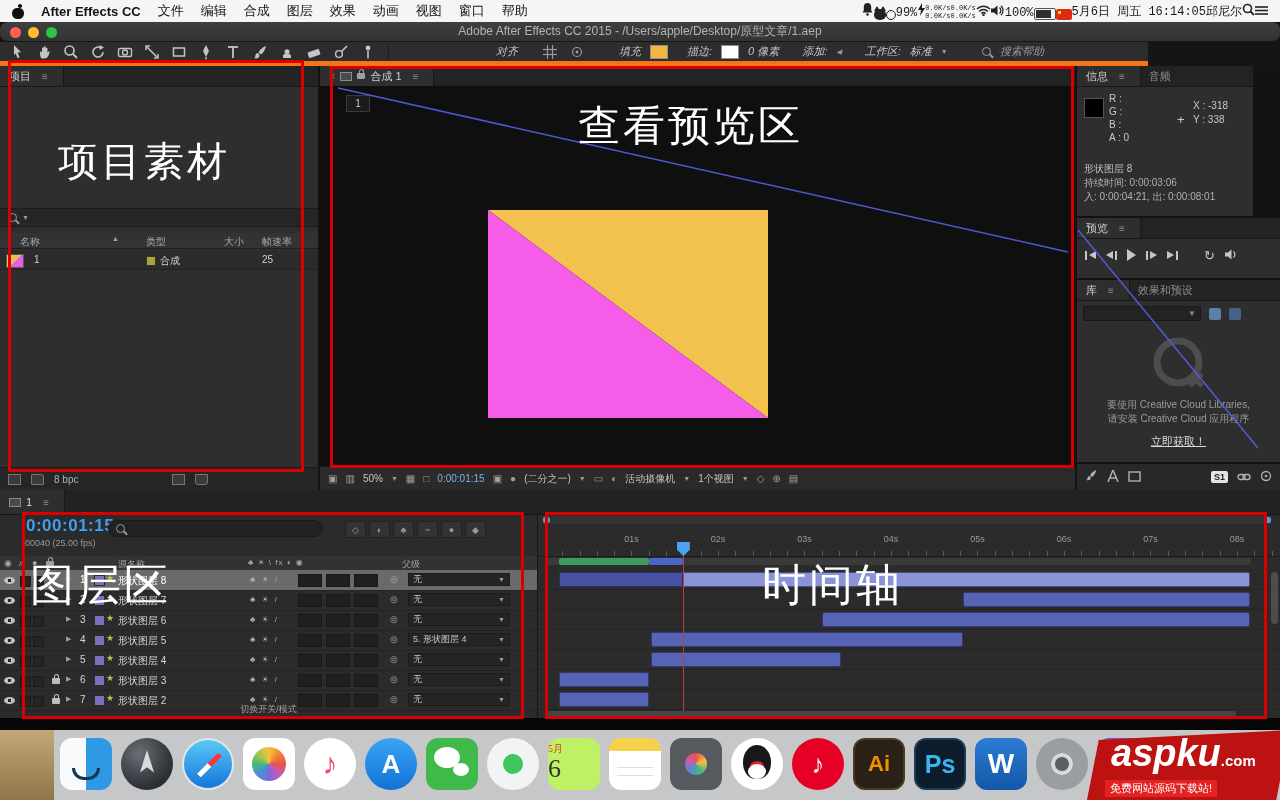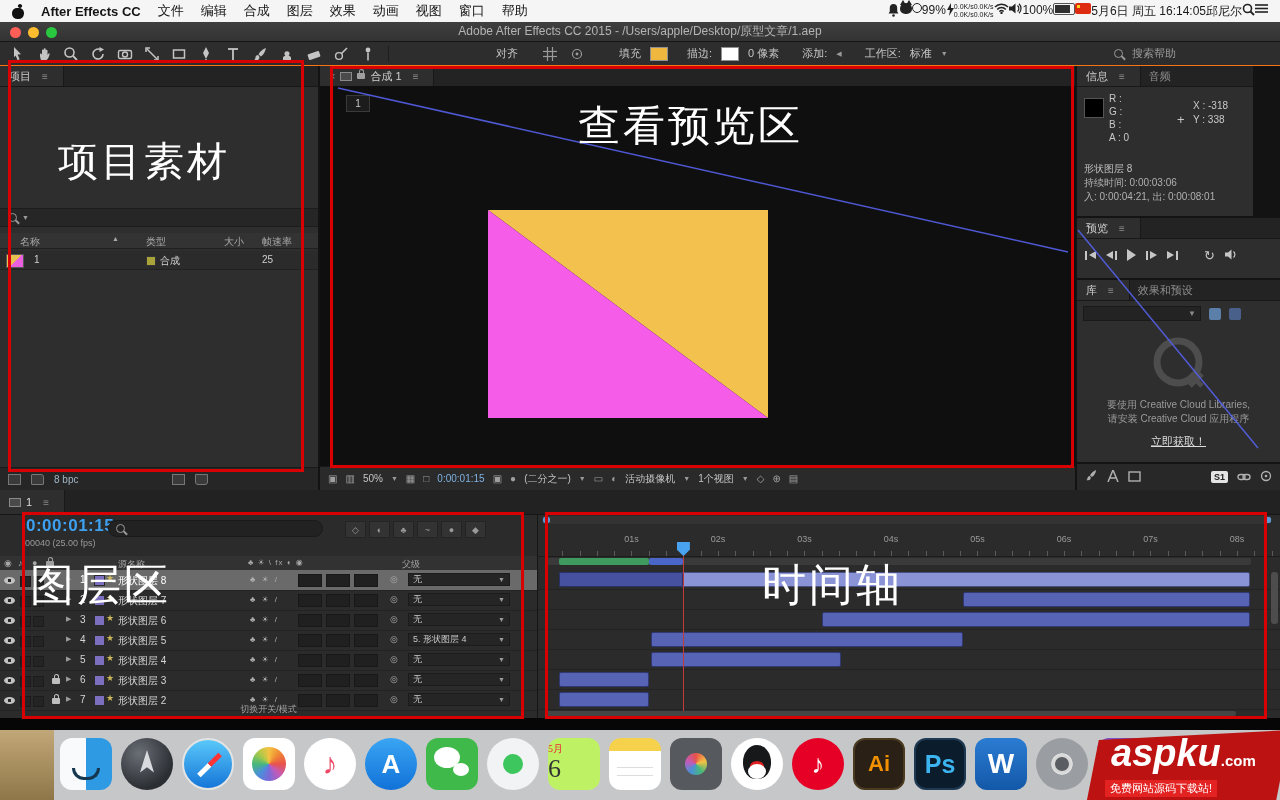--- a/index.html
+++ b/index.html
@@ -10,43 +10,43 @@
   
   .menubar{position:absolute;left:0;top:0;width:1280px;height:22px;background:#f5f5f6;
            display:flex;align-items:center;gap:17px;padding:0 12px;box-sizing:border-box;
            font-size:13px;color:#141414;z-index:20;}
   .apple{width:12px;height:15px;position:relative;display:inline-block;}
   .apple:before{content:"";position:absolute;bottom:0;left:0;width:12px;height:11px;background:#111;
                 border-radius:5px 5px 5.5px 5.5px;}
   .apple:after{content:"";position:absolute;top:0;left:5.5px;width:4px;height:4px;background:#111;
                border-radius:60% 40% 60% 40%;transform:rotate(40deg);}
   .mb-app{font-weight:bold;}
-  .mb-right{margin-left:auto;display:flex;align-items:flex-start;font-size:12px;color:#1a1a1a;}
+  .mb-right{margin-left:auto;display:flex;align-items:flex-end;font-size:12px;color:#1a1a1a;font-family:Liberation Mono, monospace;}
   .net{display:flex;flex-direction:column;font-size:7px;line-height:8px;text-align:right;color:#222;}
   .cat{width:12px;height:11px;background:#222;border-radius:50% 50% 45% 45%;position:relative;display:inline-block;}
   .cat:before,.cat:after{content:"";position:absolute;top:-3px;border-left:3px solid transparent;
         border-right:3px solid transparent;border-bottom:5px solid #222;}
   .cat:before{left:0;} .cat:after{right:0;}
   .reccirc{width:10px;height:10px;border:1.5px solid #222;border-radius:50%;display:inline-block;box-sizing:border-box;}
   .flagcn{width:16px;height:11px;background:#de2b10;border-radius:2px;position:relative;display:inline-block;}
   .flagcn:after{content:"";position:absolute;left:2px;top:2px;width:3px;height:3px;background:#f7d31e;}
   .batt{width:20px;height:10px;border:1px solid #555;border-radius:2px;position:relative;display:inline-block;}
   .batt:before{content:"";position:absolute;left:1px;top:1px;bottom:1px;width:15px;background:#2f2f2f;}
   .batt:after{content:"";position:absolute;right:-3px;top:2.5px;width:2px;height:5px;background:#555;}
 
   
   .titlebar{position:absolute;left:0;top:22px;width:1280px;height:20px;
             background:linear-gradient(#3f3f3f,#333);border-bottom:1px solid #161616;
-            display:flex;align-items:center;justify-content:center;font-size:12px;color:#b4b4b4;box-sizing:border-box;}
+            display:flex;align-items:center;justify-content:center;font-size:12px;color:#b4b4b4;box-sizing:border-box;border-radius:8px;}
   .tdot{position:absolute;top:4.5px;width:11px;height:11px;border-radius:50%;}
 
   
-  .toolbar{position:absolute;left:0;top:42px;width:1280px;height:24px;background:#2d2d2d;
-           border-bottom:1px solid #f97316;display:flex;align-items:center;gap:9px;
-           padding:0 8px;box-sizing:border-box;font-size:11px;color:#c6c6c6;}
+  .toolbar{position:absolute;left:0;top:42px;width:1148px;height:24px;background:#2d2d2d;
+           border-bottom:5px solid #f97316;display:flex;align-items:center;gap:9px;
+           padding:0 8px;box-sizing:border-box;font-size:11px;color:#c6c6c6;font-style:italic;}
   .tool{width:18px;height:18px;display:flex;align-items:center;justify-content:center;flex:none;}
   .tsep{width:1px;height:16px;background:#1e1e1e;margin:0 2px;flex:none;}
   .swatch{width:16px;height:12px;border:1px solid #909090;display:inline-block;flex:none;}
   .ddico{font-size:7px;color:#9a9a9a;}
   .mag{width:7px;height:7px;border:1.5px solid #999;border-radius:50%;position:relative;display:inline-block;}
   .mag:after{content:"";position:absolute;width:5px;height:1.5px;background:#999;transform:rotate(45deg);
              right:-4px;bottom:-1px;}
 
   
   .workspace{position:absolute;left:0;top:66px;width:1280px;height:424px;background:#131313;}

